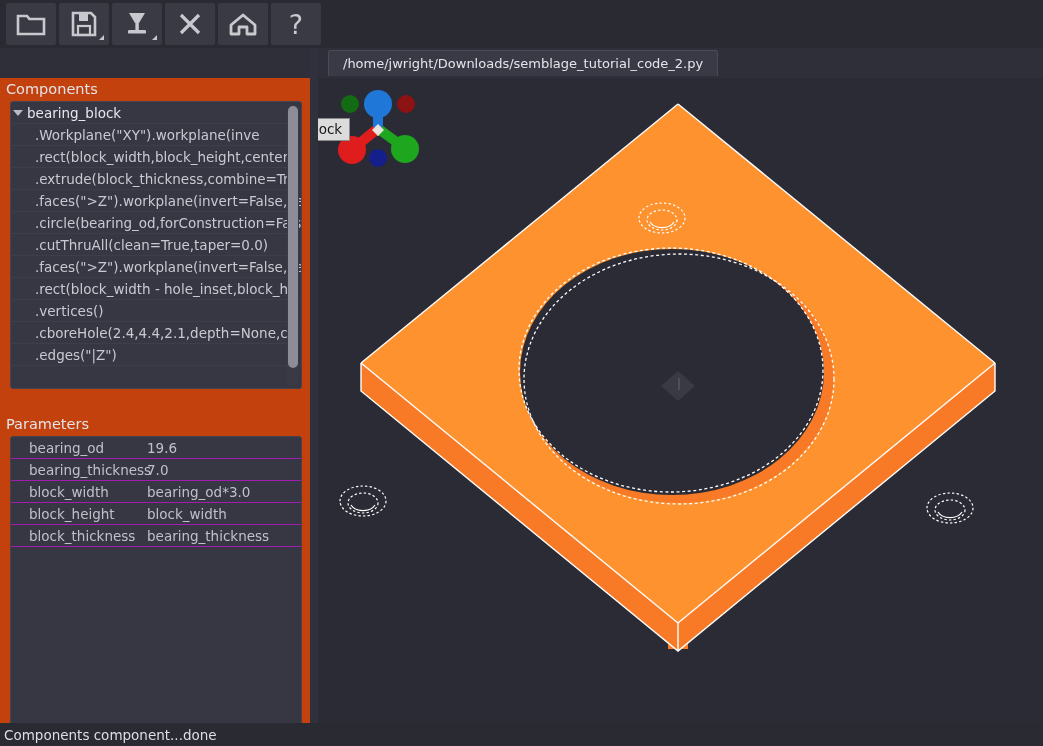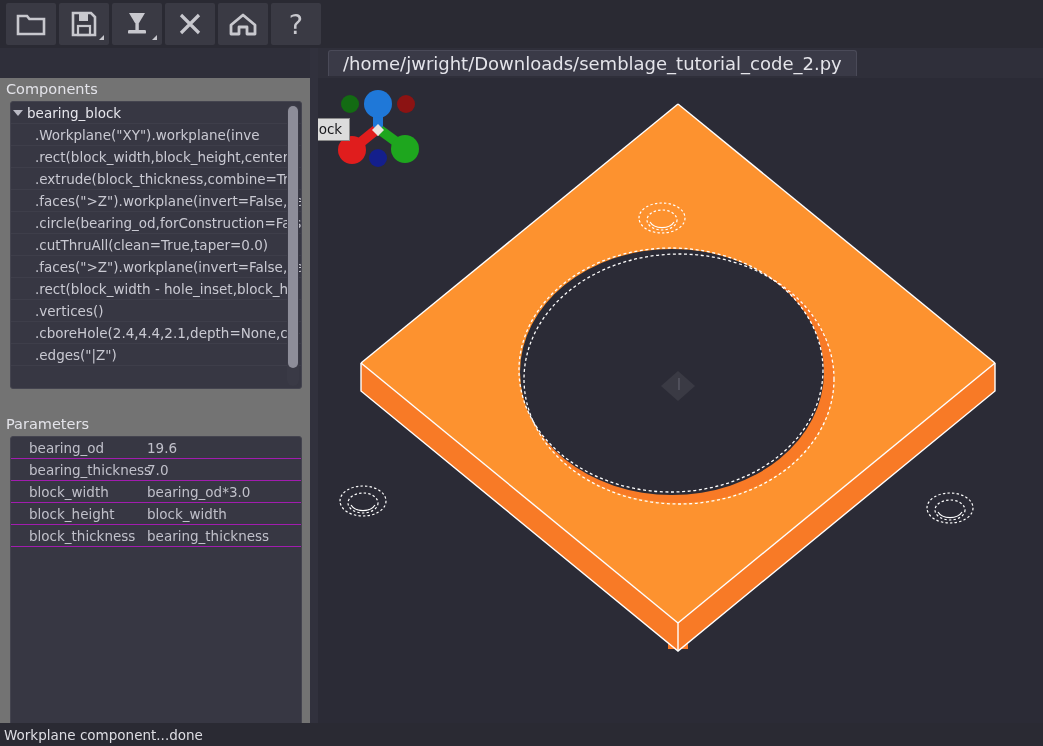--- a/index.html
+++ b/index.html
@@ -59,30 +59,30 @@
     position: absolute; left: 318px; top: 48px; width: 725px; height: 30px;
     background: #2f2f3a;
   }
   .tab-path {
     position: absolute; left: 10px; top: 2px;
     height: 26px; padding: 4px 14px;
     background: #3a3a47;
     border: 1px solid #4a4a58;
     border-bottom: none;
     border-top-left-radius: 3px; border-top-right-radius: 3px;
-    color: #e4e4ea; font-size: 18px;
+    color: #e4e4ea; font-size: 13px;
     display: flex; align-items: center;
     white-space: nowrap;
     cursor: pointer;
   }
 
   
   .left-dock {
     position: absolute; left: 0; top: 78px; width: 310px; height: 645px;
-    background: #737373;
+    background: #c2410c;
   }
   .panel-title {
     color: #e3e3e9; font-size: 14.5px;
     padding: 3px 0 4px 6px;
   }
   .listbox {
     margin: 0 8px 0 10px;
     background: #373743;
     border: 1px solid #44444f;
     border-radius: 3px;
@@ -402,15 +402,15 @@
         <path id="hub-top" d="M42 34 l-6 6 l6 6 l6 -6 Z" fill="#e9e3df"></path>
       </svg>
 
       <div class="tooltip">
         <span>bearing_block</span>
       </div>
     </div>
   </div>
 
   <div class="statusbar">
-    <span>Workplane component...done</span>
+    <span>Components component...done</span>
   </div>
 </div>
 
 </body></html>

